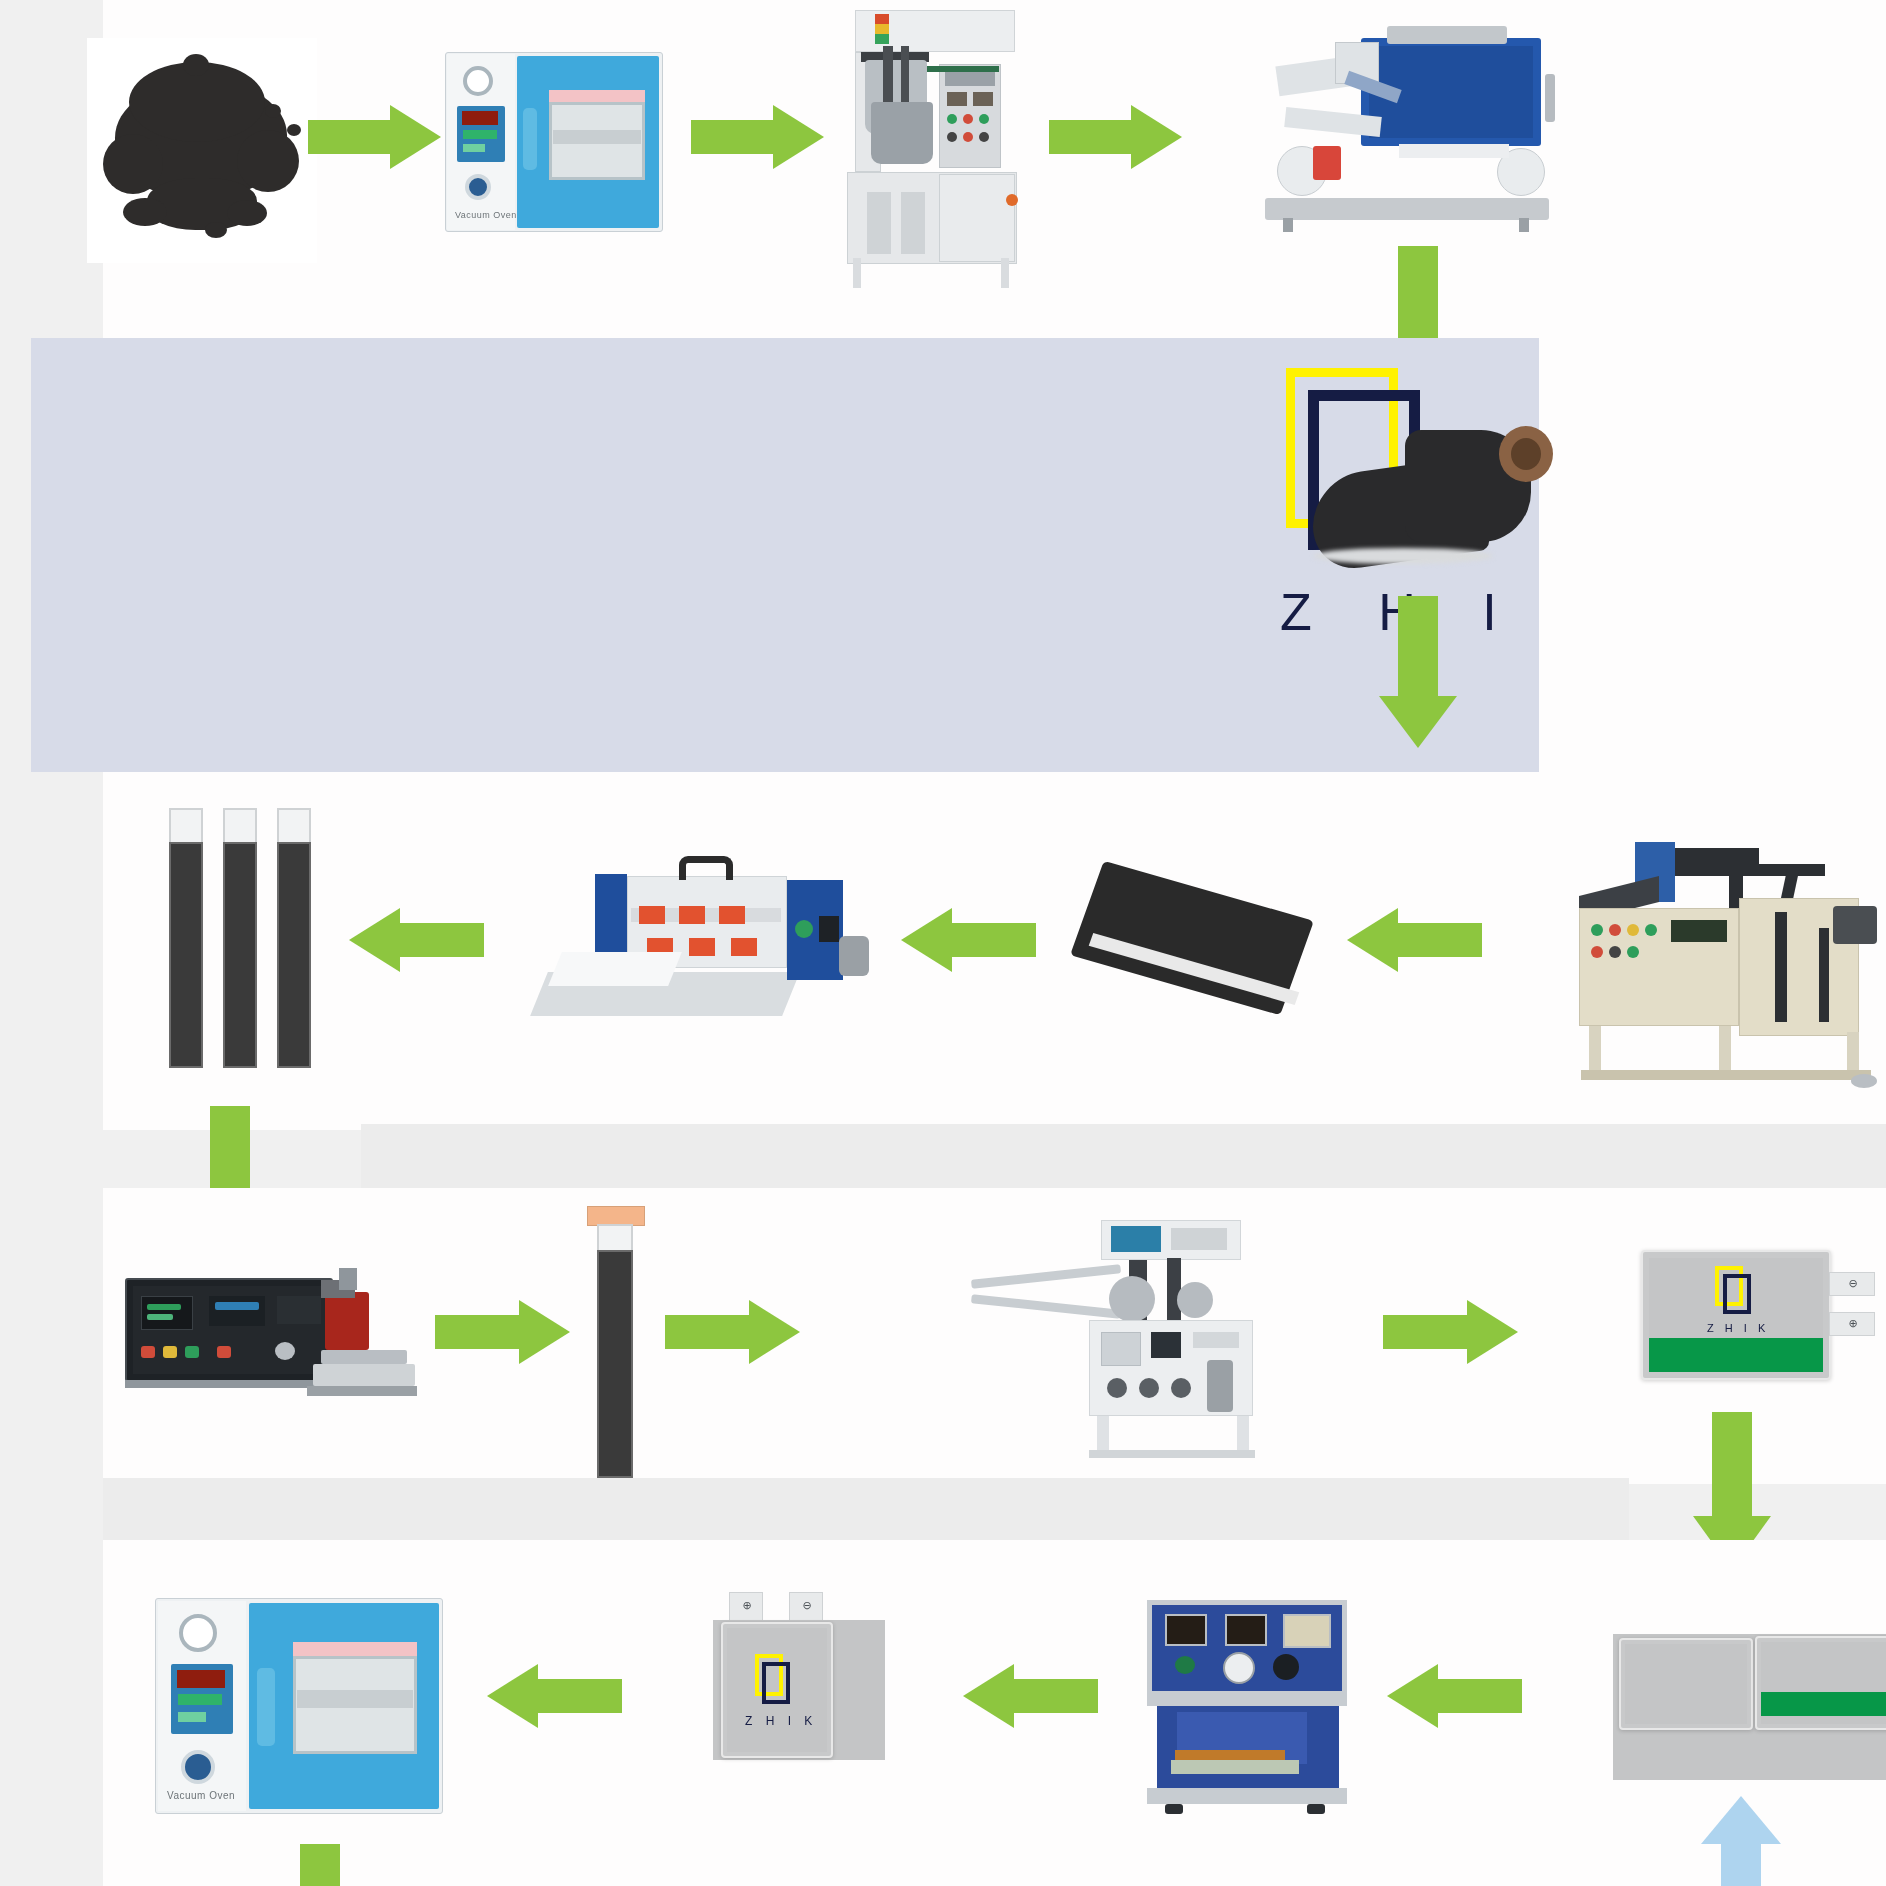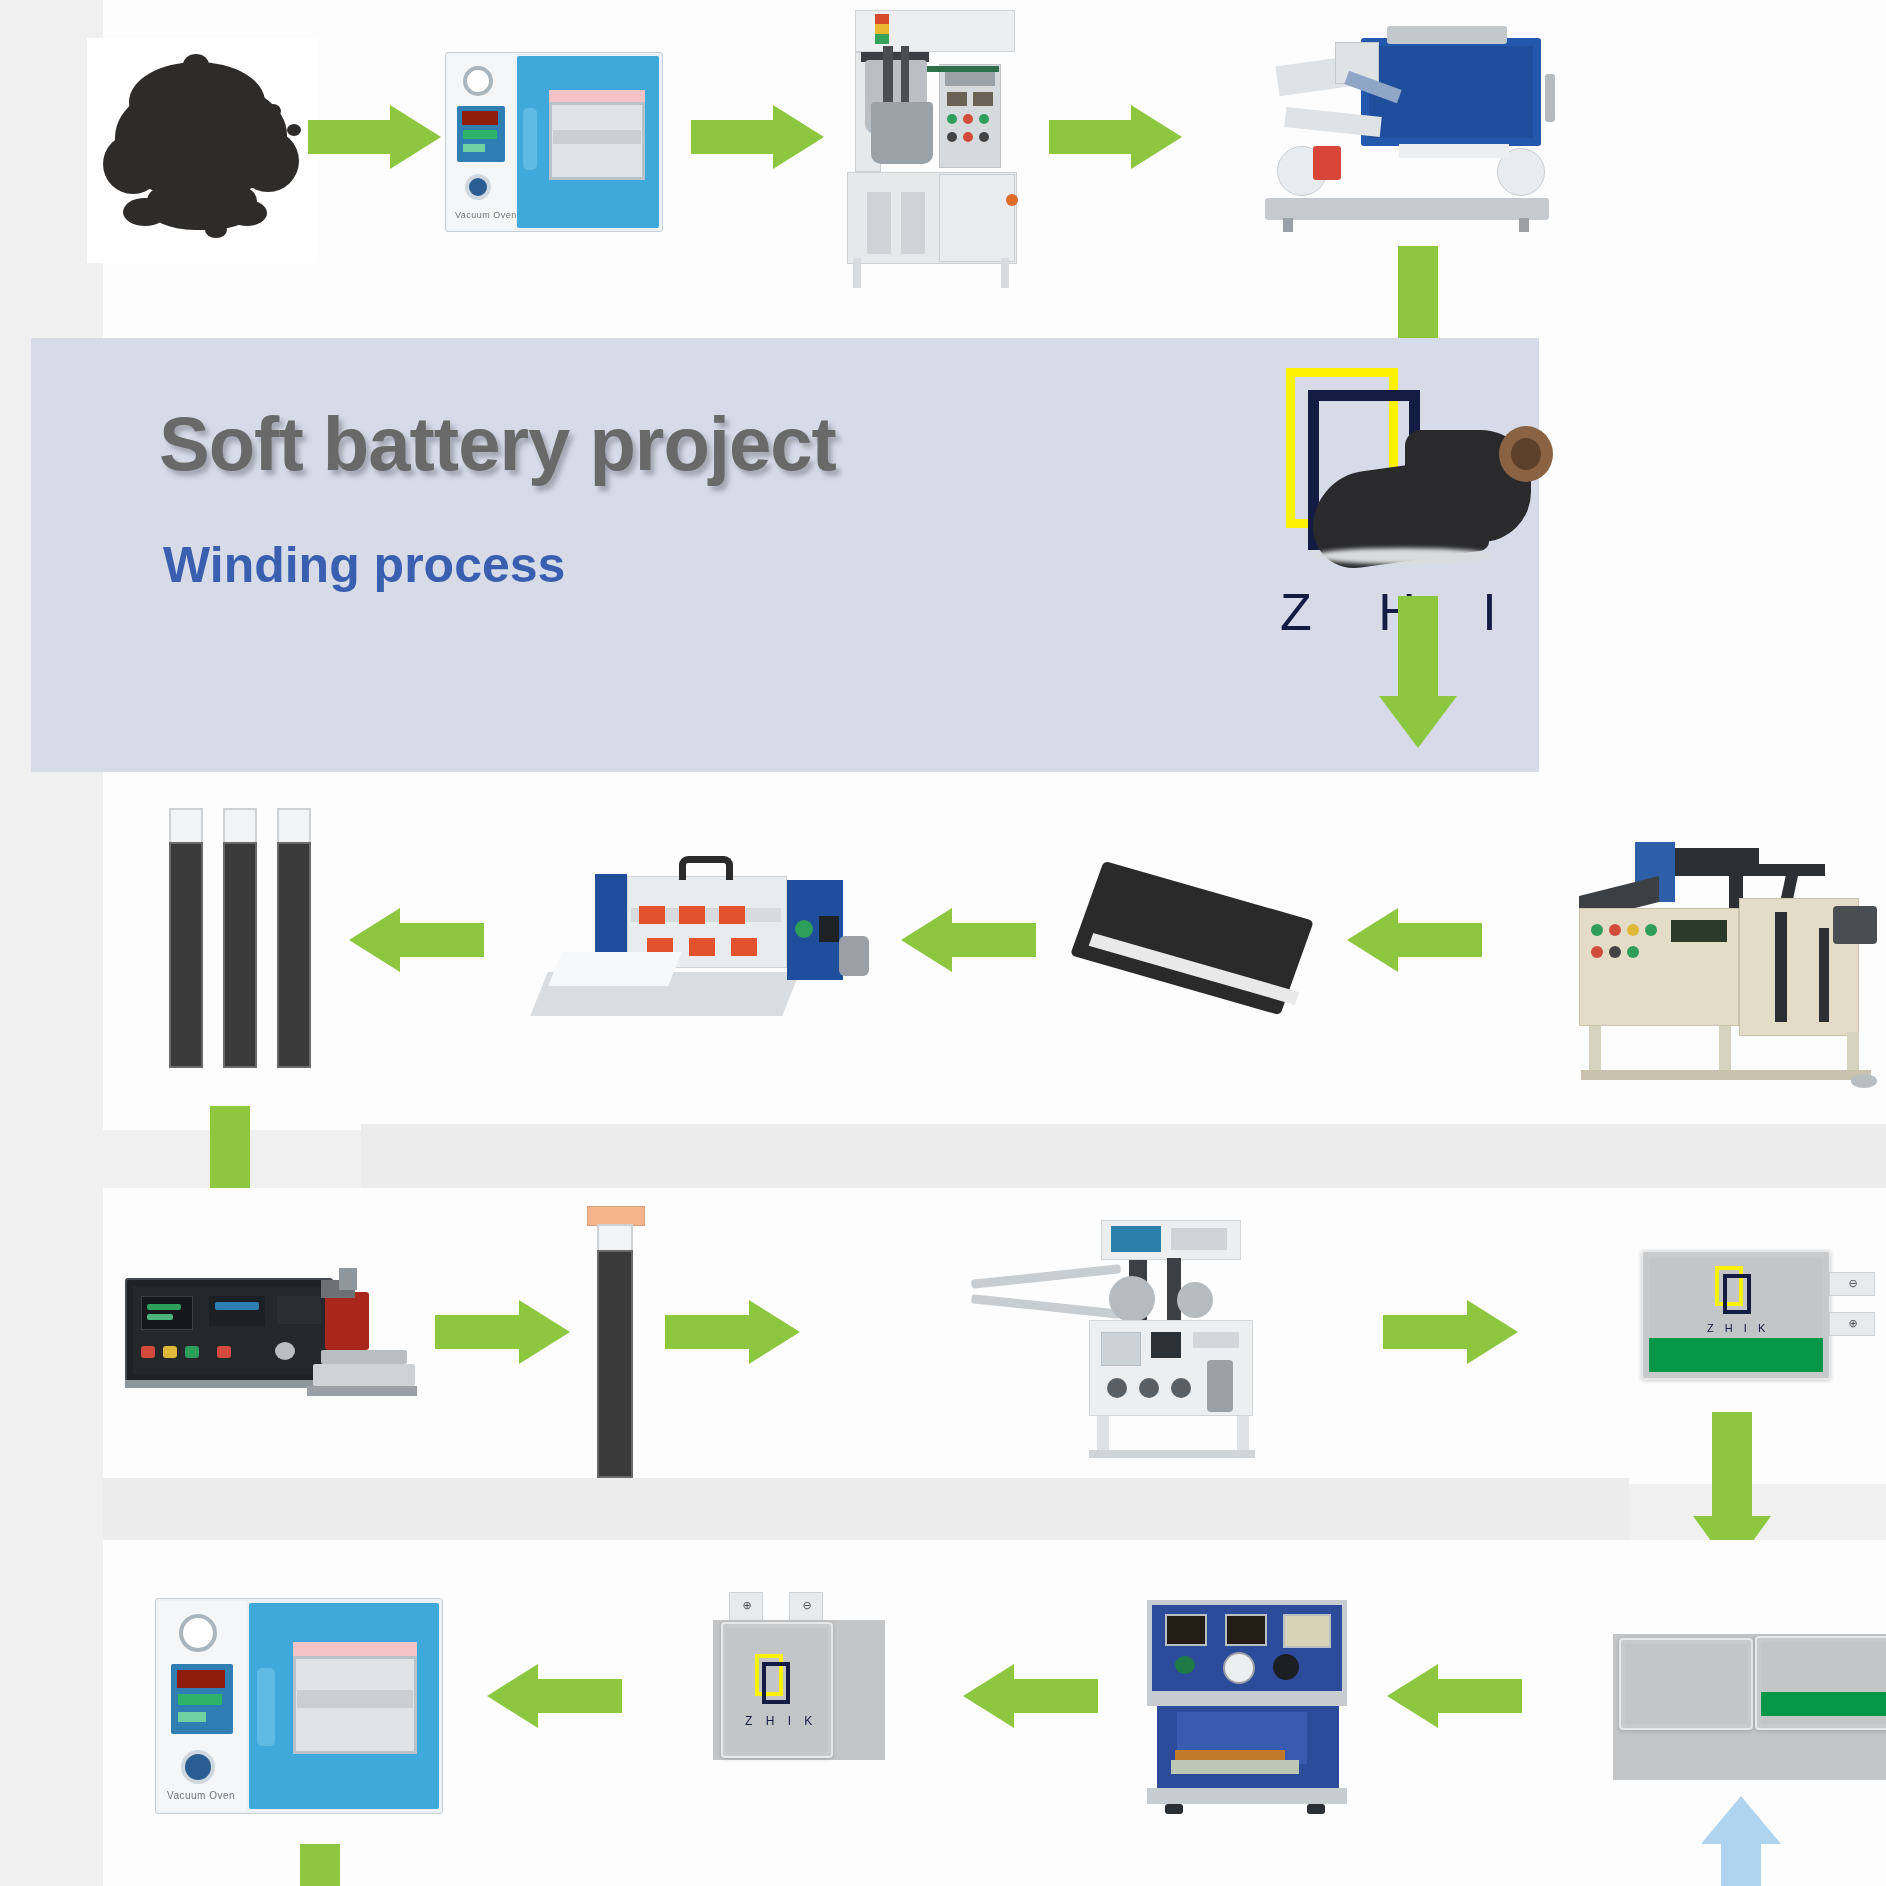--- a/index.html
+++ b/index.html
@@ -270,22 +270,20 @@
   </div>
 
   <div class="arrow" style="left:1348px; top:246px; width:78px; height:152px;">
     <div class="arr-shaft" style="left:19px; top:0; width:40px; height:106px;"></div>
     <div class="arr-head" style="left:0; top:100px;
          border-left:39px solid transparent; border-right:39px solid transparent;
          border-top:52px solid #8dc63f;"></div>
   </div>
 
   <div class="title-band">
-    <div class="title-main">Soft battery project</div>
-    <div class="title-sub">Winding process</div>
 
     <div class="logo-wrap" style="left:1245px; top:20px; width:230px; height:290px;">
       <div class="logo-mark" style="position:absolute; left:0; top:0; width:180px; height:220px;">
         <div class="logo-yellow" style="left:10px; top:10px; width:112px; height:160px;"></div>
         <div class="logo-navy" style="left:32px; top:32px; width:112px; height:160px;"></div>
       </div>
       <div class="logo-text" style="left:4px; top:224px; font-size:52px; letter-spacing:26px;">Z H I K</div>
     </div>
   </div>
 

